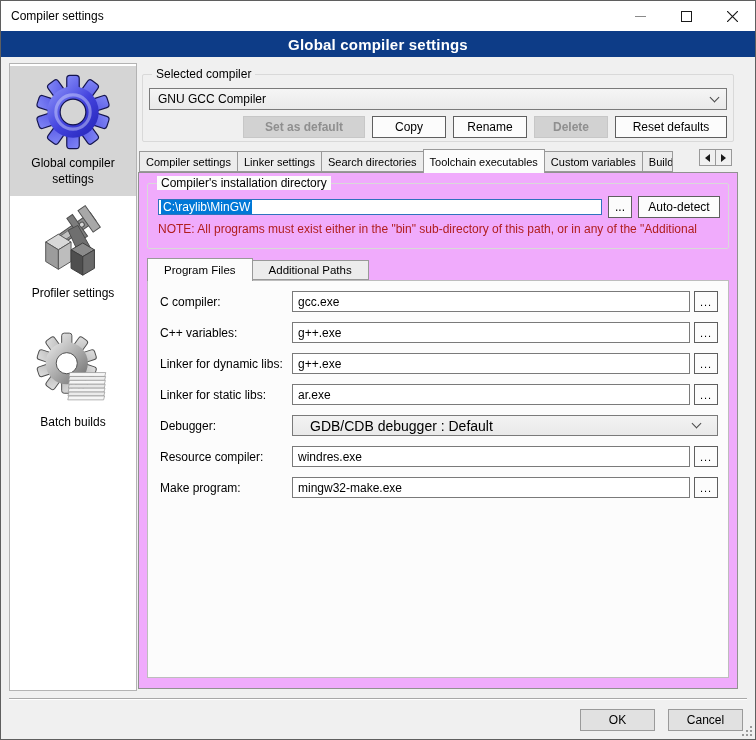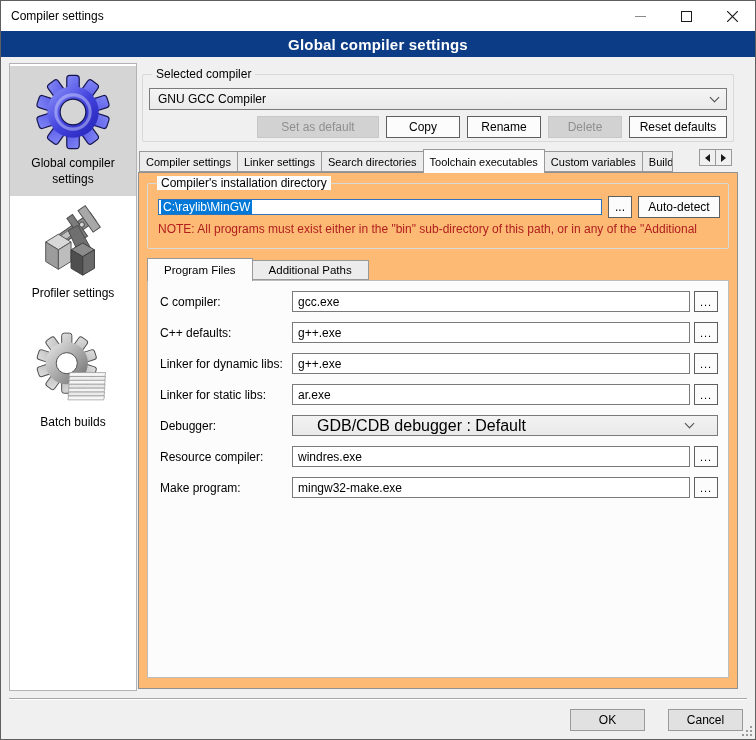--- a/index.html
+++ b/index.html
@@ -40,40 +40,40 @@
   .combo-row { margin:13px 6px 0; }
   .combobox { height:22px; border:1px solid #7a7a7a; background:linear-gradient(#f5f5f5,#eaeaea);
               display:flex; align-items:center; padding:0 8px; font-size:12px; }
   .chev { width:7px; height:7px; border-right:1.4px solid #4a4a4a; border-bottom:1.4px solid #4a4a4a;
           transform:rotate(45deg); margin-top:-4px; flex:none; }
   .combobox .chev { margin-left:auto; }
 
   .btn { height:22px; font-size:12px; color:#000; background:#fcfcfc; border:1px solid #5f5f5f;
          display:flex; align-items:center; justify-content:center; flex:none; }
   .btn.gray { background:#e1e1e1; border-color:#9a9a9a; }
-  .btn.disabled { background:#d2d2d2; color:#8f8f8f; border-color:#c7c7c7; }
+  .btn.disabled { background:#d2d2d2; color:#8f8f8f; border-color:#c7c7c7;font-weight:bold; }
   .btn-row { display:flex; justify-content:flex-end; gap:7px; margin:6px 6px 0; }
 
   
   .tabstrip { position:absolute; left:1px; right:0; top:88px; height:24px; display:flex;
               align-items:flex-end; z-index:2; }
   .tab { height:21px; margin-bottom:1px; padding:0 6px; font-size:11px; background:#ececec;
          border:1px solid #999; display:flex; align-items:center; white-space:nowrap;
          margin-right:-1px; color:#000; }
   .tab.active { height:24px; margin-bottom:0; background:#fcfcfc; border-bottom:none; z-index:3; }
   .tab.clipped { width:31px; overflow:hidden; padding-right:0; }
   .tab-arrows { position:absolute; right:6px; top:88px; display:flex; z-index:4; }
   .arrow-btn { width:17px; height:17px; background:#f0f0f0; border:1px solid #999;
                display:flex; align-items:center; justify-content:center; margin-left:-1px; }
   .tri-l { width:0; height:0; border-top:4px solid transparent; border-bottom:4px solid transparent;
            border-right:5px solid #1a1a1a; }
   .tri-r { width:0; height:0; border-top:4px solid transparent; border-bottom:4px solid transparent;
            border-left:5px solid #1a1a1a; }
 
-  .page { position:absolute; left:0; right:0; top:111px; height:517px; background:#fdba74;
+  .page { position:absolute; left:0; right:0; top:111px; height:517px; background:#f0abfc;
           border:1px solid #919191; z-index:1; }
 
   
   .group2 { left:8px; right:8px; top:10px; height:66px; }
   .dir-row { display:flex; align-items:center; gap:6px; margin:12px 8px 0 10px; }
   .textbox-focus { flex:1; height:16px; border:1px solid #2f73bd; background:#fff;
                    display:flex; align-items:center; padding:0 2px; font-size:12px; overflow:hidden; }
   .selection { background:#0078d7; color:#fff; padding:1px 2px; white-space:pre; }
   .browse { width:24px; }
   .autodetect { width:82px; }
@@ -86,27 +86,27 @@
   .subtab.active { height:23px; margin-bottom:0; background:#fcfcfc; border-bottom:none; z-index:3; }
   .pane { position:absolute; left:8px; right:8px; top:107px; bottom:10px; border:1px solid #bdbdbd;
           background:#fcfcfc; padding:10px 10px 0 12px; z-index:1; }
 
   .frow { display:flex; align-items:center; height:21px; margin-bottom:10px; }
   .flabel { width:132px; flex:none; font-size:12px; white-space:nowrap; overflow:hidden; color:#000; }
   .ftext { flex:1; height:21px; border:1px solid #7a7a7a; background:#fff; font-size:12px;
            padding:0 5px; outline:none; min-width:0; }
   .fbrowse { width:24px; height:21px; margin-left:4px; font-size:11px; letter-spacing:1px; }
   .fselect { flex:1; height:21px; border:1px solid #7a7a7a; background:linear-gradient(#f3f3f3,#e9e9e9);
-             display:flex; align-items:center; padding:0 24px; font-size:16px; }
+             display:flex; align-items:center; padding:0 17px; font-size:14px; }
   .fselect .chev { margin-left:auto; }
 
   
   .separator { position:absolute; left:8px; right:8px; top:697px; height:2px;
                border-top:1px solid #a8a8a8; border-bottom:1px solid #fff; }
-  .footer-btns { position:absolute; right:12px; top:708px; display:flex; gap:23px; }
+  .footer-btns { position:absolute; right:12px; top:708px; display:flex; gap:13px; }
   .footer-btns .btn { width:75px; }
   .grip { position:absolute; right:3px; bottom:3px; }
 </style>
 </head>
 <body>
 
 <div class="window">
 
   <div class="titlebar">
     <span class="title-text">Compiler settings</span>
@@ -226,21 +226,21 @@
         <div class="combobox">
           <span>GNU GCC Compiler</span>
           <span class="chev"></span>
         </div>
       </div>
       <div class="btn-row">
         <div class="btn disabled" style="width:122px">Set as default</div>
         <div class="btn" style="width:74px">Copy</div>
         <div class="btn" style="width:74px">Rename</div>
         <div class="btn disabled" style="width:74px">Delete</div>
-        <div class="btn" style="width:98px">Reset defaults</div>
+        <div class="btn" style="width:112px">Reset defaults</div>
       </div>
     </div>
 
     <div class="tabstrip">
       <div class="tab">Compiler settings</div>
       <div class="tab">Linker settings</div>
       <div class="tab">Search directories</div>
       <div class="tab active">Toolchain executables</div>
       <div class="tab">Custom variables</div>
       <div class="tab clipped">Build</div>
@@ -275,21 +275,21 @@
 
       <div class="pane">
 
         <div class="frow">
           <span class="flabel">C compiler:</span>
           <input class="ftext" value="gcc.exe" style="">
           <div class="btn fbrowse">...</div>
         </div>
 
         <div class="frow">
-          <span class="flabel">C++ defaults:</span>
+          <span class="flabel">C++ variables:</span>
           <input class="ftext" value="g++.exe" style="">
           <div class="btn fbrowse">...</div>
         </div>
 
         <div class="frow">
           <span class="flabel">Linker for dynamic libs:</span>
           <input class="ftext" value="g++.exe" style="">
           <div class="btn fbrowse">...</div>
         </div>
 

